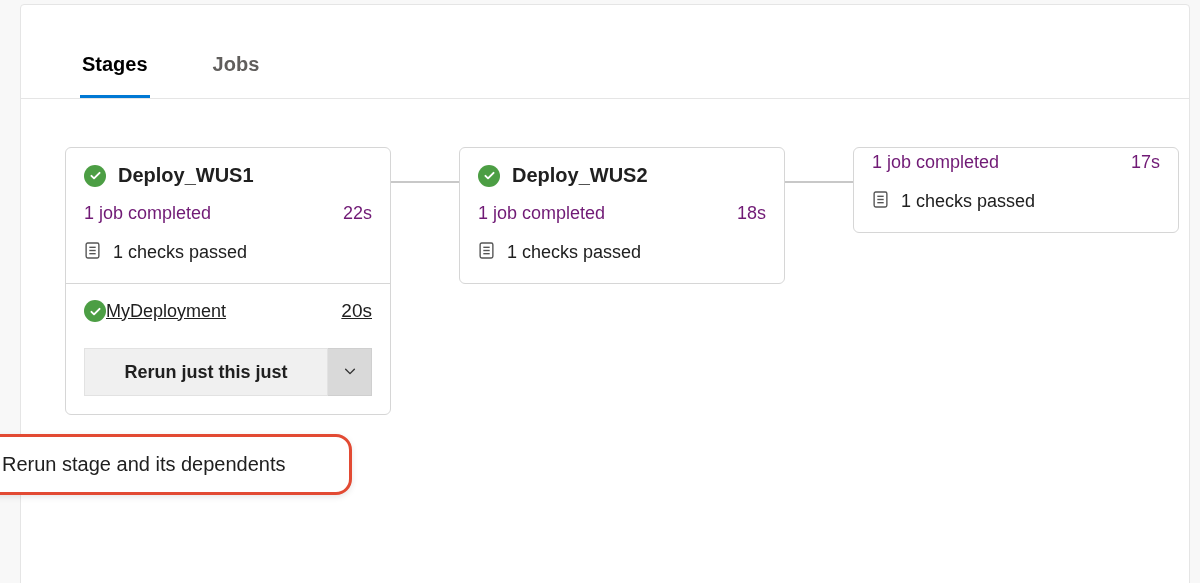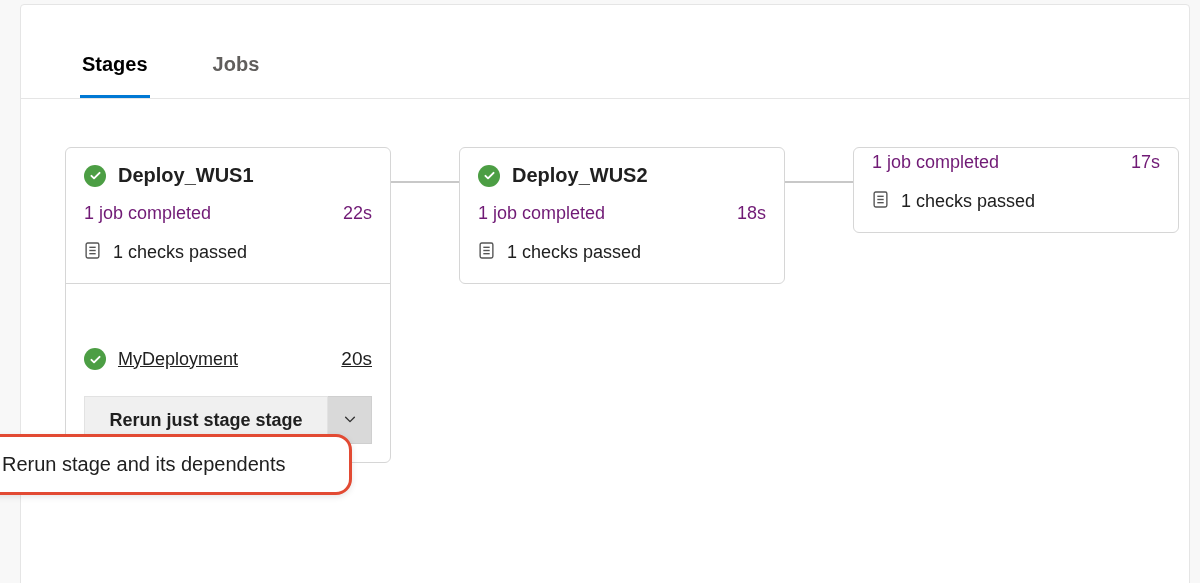--- a/index.html
+++ b/index.html
@@ -122,22 +122,21 @@
       justify-content: center;
       flex: 0 0 auto;
     }
     .stage-expand {
       border-top: 1px solid #d6d6d6;
       padding: 16px 18px 18px 18px;
     }
     .job-row {
       display: flex;
       align-items: center;
-      gap: 12px;
-      margin-top: 48px;
+      gap: 0;
     }
     .job-name {
       flex: 1;
       text-decoration: underline;
       color: #202020;
       font-size: 18px;
       cursor: pointer;
     }
     .job-duration {
       text-decoration: underline;
@@ -227,21 +226,21 @@
           <div class="job-row">
             <span class="status-icon">
               <svg viewBox="0 0 16 16">
                   <path d="M3 8.5 L6.2 11.5 L13 4.8" stroke="#fff" stroke-width="2.4" fill="none" stroke-linecap="round" stroke-linejoin="round"></path>
                 </svg>
             </span>
             <span class="job-name">MyDeployment</span>
             <span class="job-duration">20s</span>
           </div>
           <div class="rerun-split">
-            <button class="rerun-btn">Rerun just stage stage</button>
+            <button class="rerun-btn">Rerun just this just</button>
             <button class="rerun-chevron">
               <span>
                 <svg width="14" height="14" viewBox="0 0 16 16">
                     <path d="M3 6 L8 11 L13 6" stroke="#333" stroke-width="1.6" fill="none" stroke-linecap="round" stroke-linejoin="round"></path>
                   </svg>
               </span>
             </button>
           </div>
         </div>
       </div>

